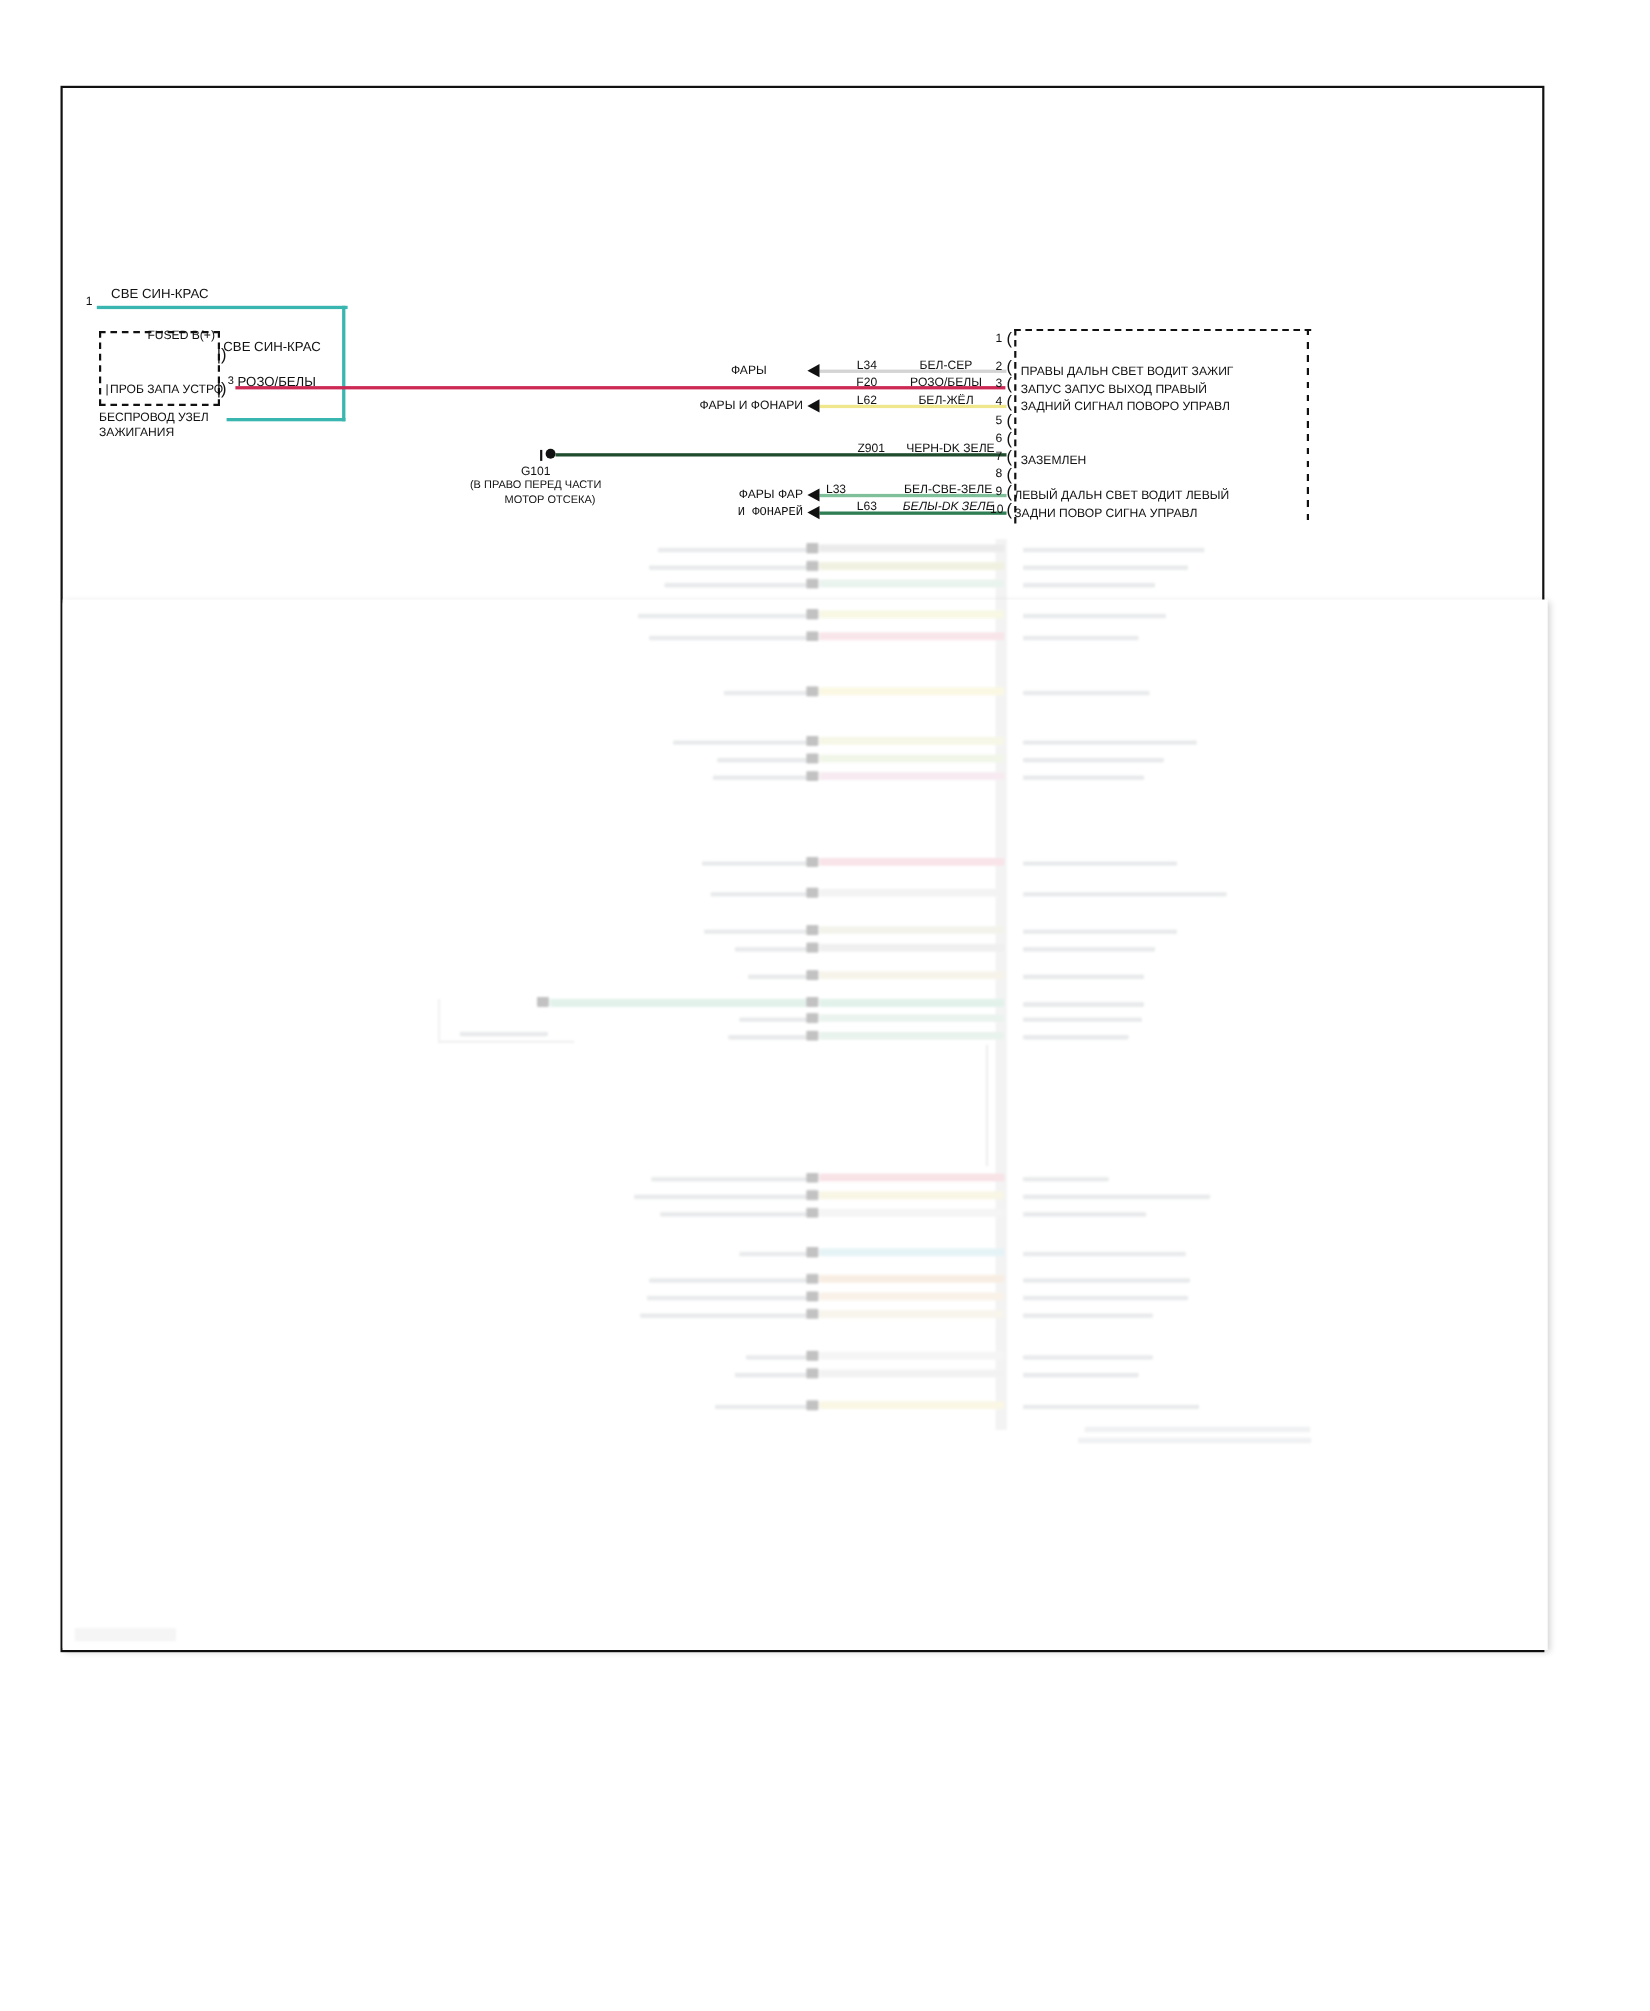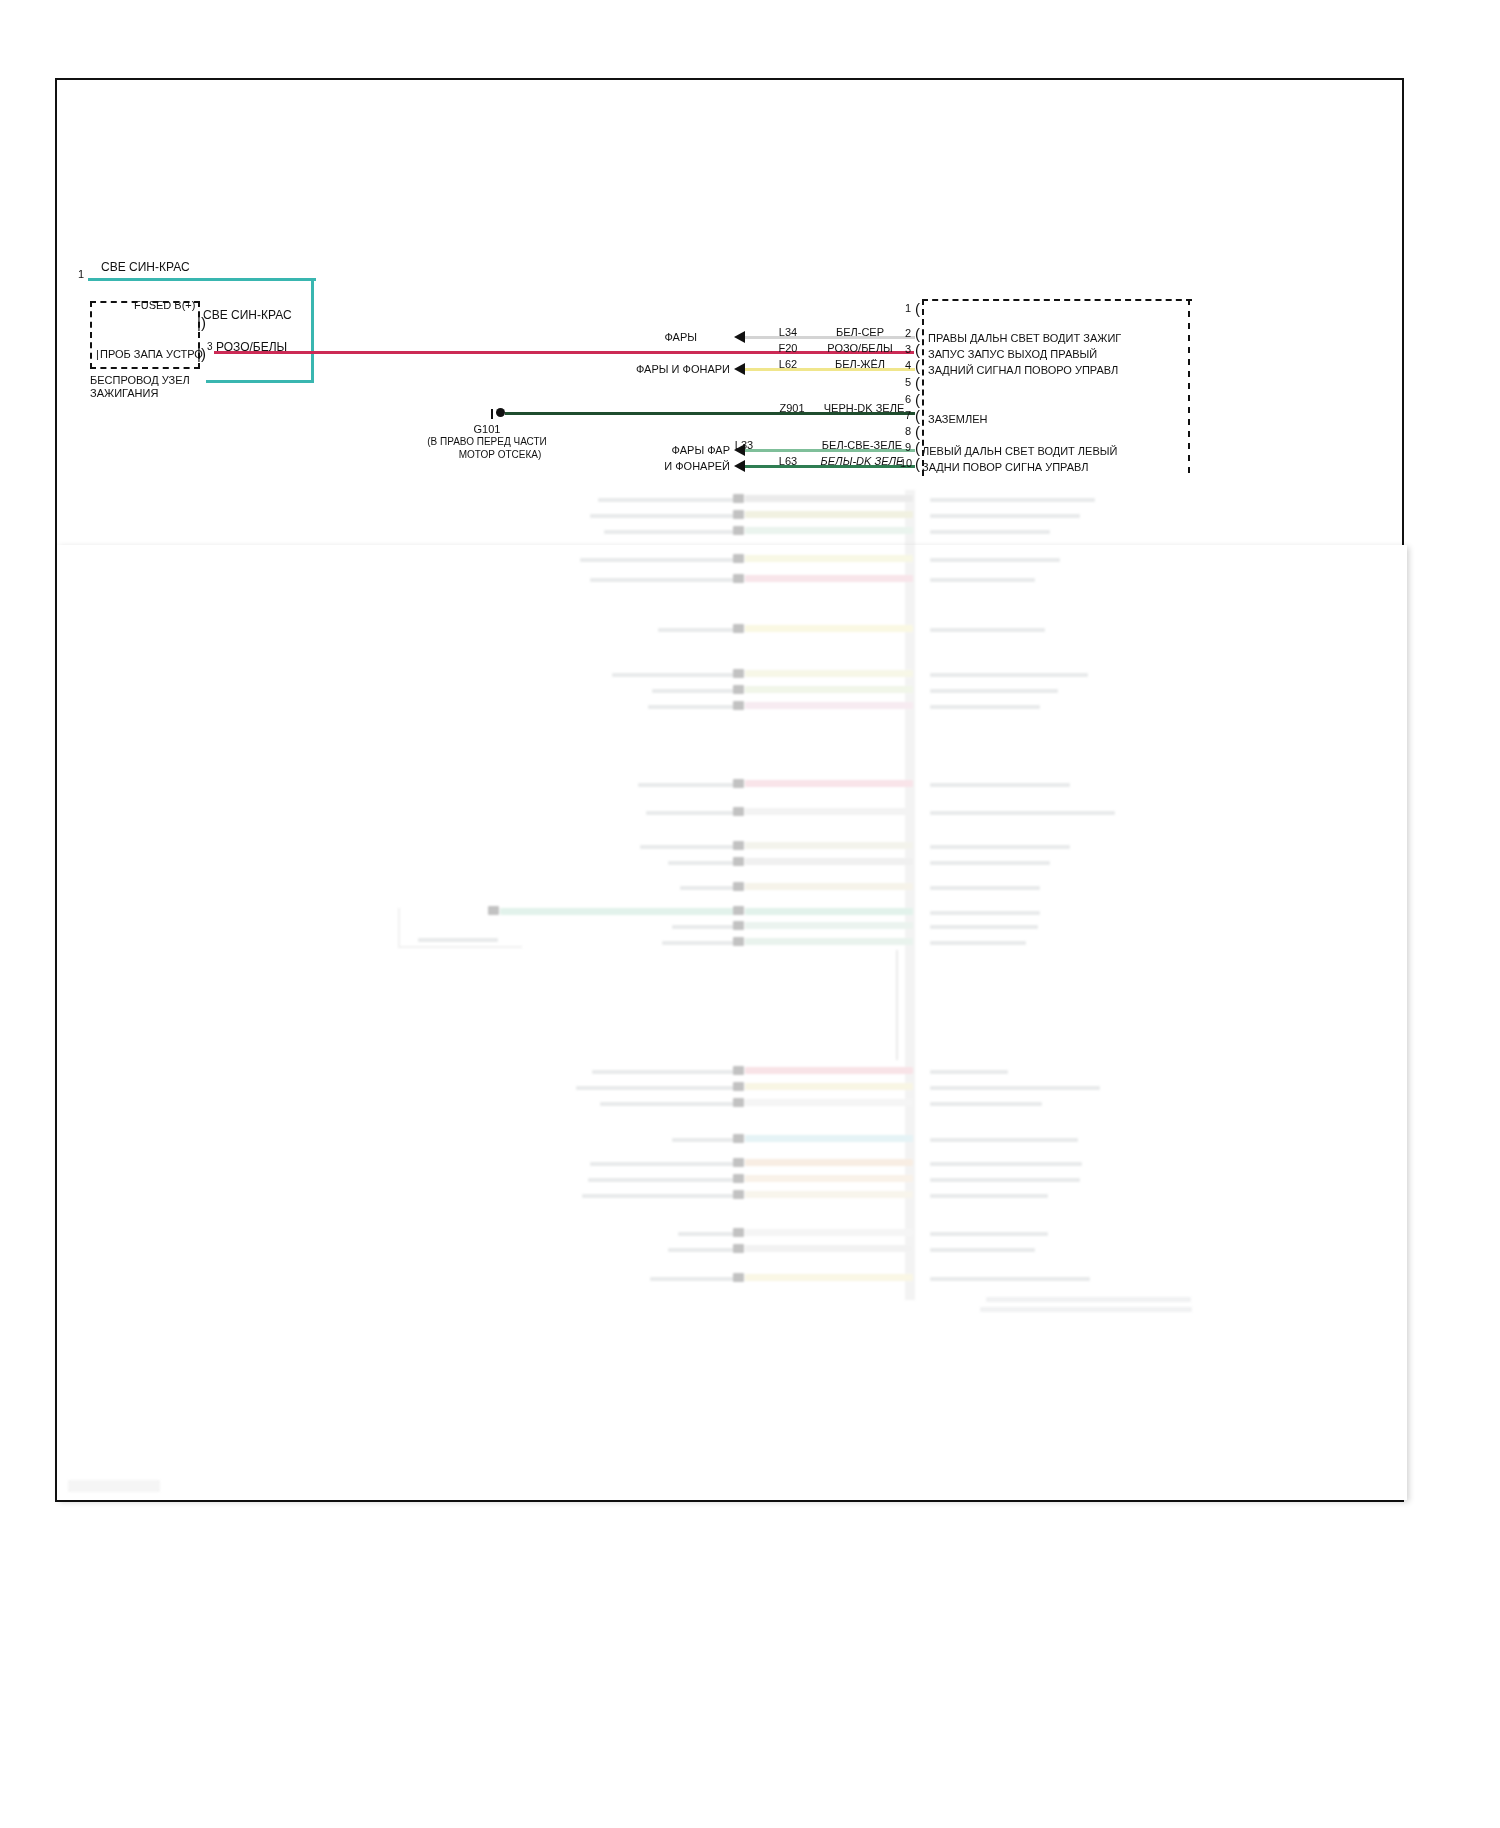--- a/index.html
+++ b/index.html
@@ -94,35 +94,35 @@
   <div class="lbl t11" style="left:487px;top:424px;transform:translateX(-50%);">G101</div>
   <div class="lbl t10" style="left:487px;top:437px;transform:translateX(-50%);">(В ПРАВО ПЕРЕД ЧАСТИ</div>
   <div class="lbl t10" style="left:500px;top:450px;transform:translateX(-50%);">МОТОР ОТСЕКА)</div>
 
   <div class="wire" style="left:745px;top:449px;width:170px;background:#7fbf9a;"></div>
   <div class="arrow-l" style="left:734px;top:444px;"></div>
   <div class="lbl t11" style="left:730px;top:445px;text-align:right;transform:translateX(-100%);">ФАРЫ ФАР</div>
 
   <div class="wire" style="left:745px;top:465px;width:170px;background:#2f7d52;"></div>
   <div class="arrow-l" style="left:734px;top:460px;"></div>
-  <div class="lbl t11" style="left:730px;top:461px;text-align:right;transform:translateX(-100%);">И ФОНАРЕЙ</div>
+  <div class="lbl t11" style="left:730px;top:461px;text-align:right;transform:translateX(-100%);font-family:Liberation Mono, monospace;">И ФОНАРЕЙ</div>
 
   <div class="lbl t11" style="left:788px;top:327px;transform:translateX(-50%);">L34</div>
   <div class="lbl t11" style="left:860px;top:327px;transform:translateX(-50%);">БЕЛ-СЕР</div>
 
   <div class="lbl t11" style="left:788px;top:343px;transform:translateX(-50%);">F20</div>
   <div class="lbl t11" style="left:860px;top:343px;transform:translateX(-50%);">РОЗО/БЕЛЫ</div>
 
   <div class="lbl t11" style="left:788px;top:359px;transform:translateX(-50%);">L62</div>
   <div class="lbl t11" style="left:860px;top:359px;transform:translateX(-50%);">БЕЛ-ЖЁЛ</div>
 
   <div class="lbl t11" style="left:792px;top:403px;transform:translateX(-50%);">Z901</div>
   <div class="lbl t11" style="left:864px;top:403px;transform:translateX(-50%);">ЧЕРН-DK ЗЕЛЕ</div>
 
-  <div class="lbl t11" style="left:744px;top:440px;transform:translateX(-50%);">L33</div>
+  <div class="lbl t11" style="left:760px;top:440px;transform:translateX(-50%);">L33</div>
   <div class="lbl t11" style="left:862px;top:440px;transform:translateX(-50%);">БЕЛ-СВЕ-ЗЕЛЕ</div>
 
   <div class="lbl t11" style="left:788px;top:456px;transform:translateX(-50%);">L63</div>
   <div class="lbl t11" style="left:862px;top:456px;transform:translateX(-50%);font-style:italic;">БЕЛЫ-DK ЗЕЛЕ</div>
 
   <div class="pin" style="left:905px;top:302px;">1</div>
   <div class="pin" style="left:905px;top:327px;">2</div>
   <div class="pin" style="left:905px;top:343px;">3</div>
   <div class="pin" style="left:905px;top:359px;">4</div>
   <div class="pin" style="left:905px;top:376px;">5</div>

